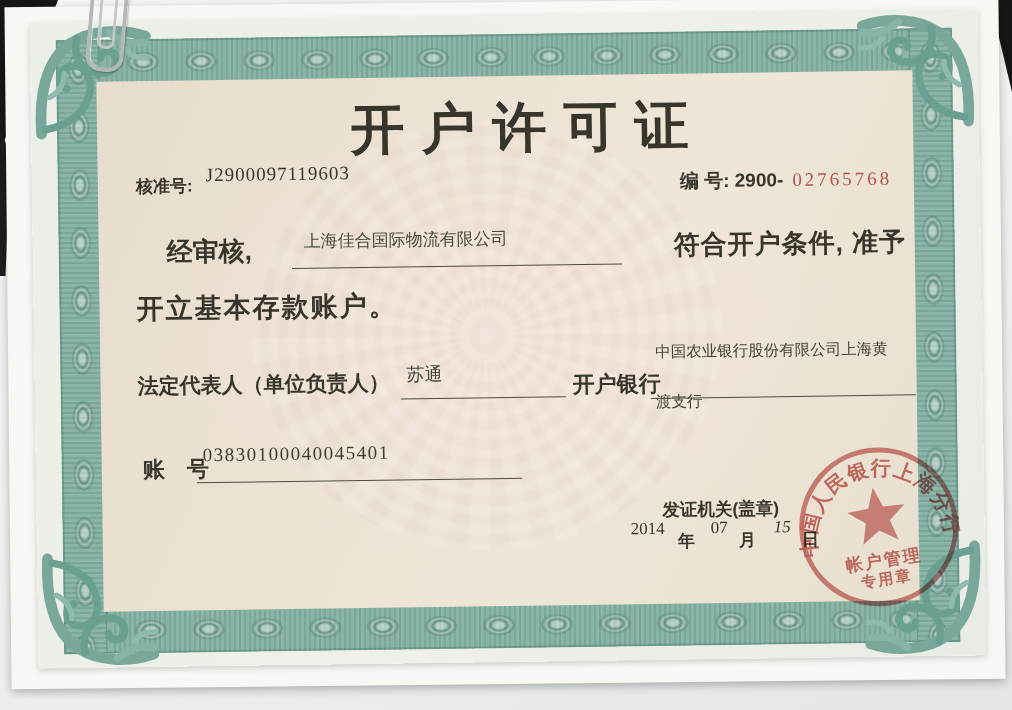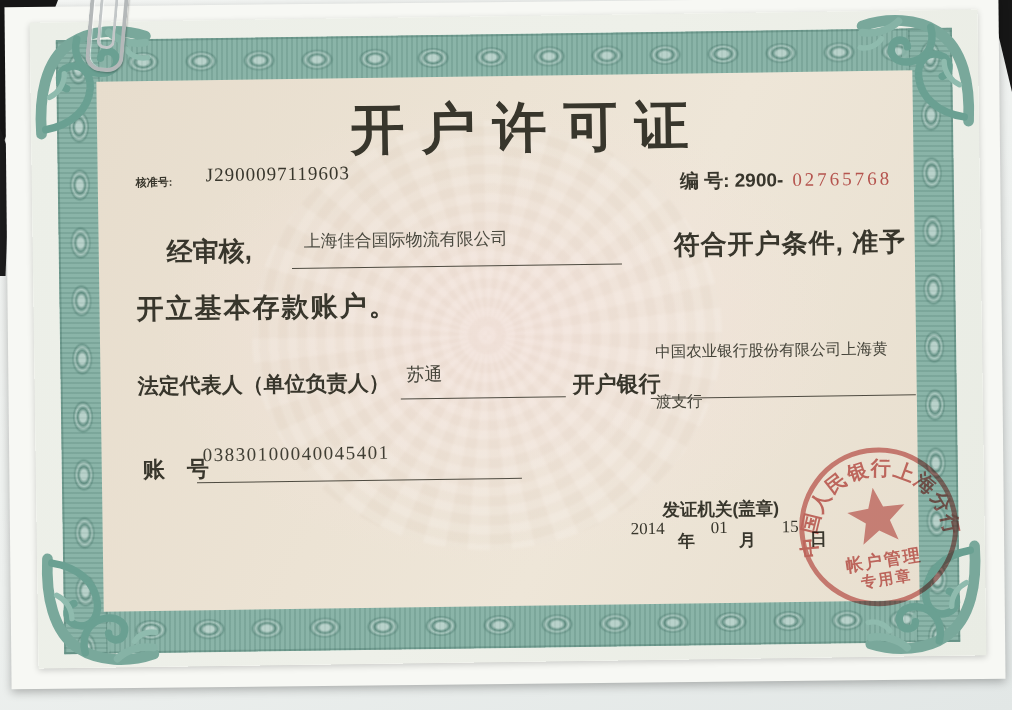--- a/index.html
+++ b/index.html
@@ -66,21 +66,21 @@
   .fl-tr{right:4px;top:0;transform:scaleX(-1);}
   .fl-bl{left:4px;bottom:-2px;transform:scaleY(-1);}
   .fl-br{right:4px;bottom:-2px;transform:scale(-1,-1);}
   
   .cert .txt{position:absolute;color:#38362c;}
   .title{left:0;right:0;top:76px;text-align:center;padding-left:46px;
     font-family:"Liberation Serif","DejaVu Serif",serif;font-weight:900;
     font-size:54px;letter-spacing:17px;color:#45443a;}
   .label{font-weight:bold;color:#34322a;}
   .serifv{font-family:"Liberation Serif","DejaVu Serif",serif;}
-  .approval-label{left:104px;top:154px;font-size:11px;}
+  .approval-label{left:104px;top:154px;font-size:17px;}
   .approval-value{left:174px;top:144px;font-size:19px;letter-spacing:1px;}
   .serial-row{left:648px;top:155px;font-size:19px;font-weight:bold;}
   .serial-number{color:#b5544e;font-family:"Liberation Serif","DejaVu Serif",serif;
     letter-spacing:3px;margin-left:9px;font-weight:normal;}
   .audited-prefix{left:134px;top:214px;font-size:26px;}
   .field{position:absolute;border-bottom:1.6px solid #4e4b41;}
   .company-field{left:259px;top:209px;width:330px;height:40px;}
   .company-name{position:absolute;left:12px;top:2px;font-size:17px;color:#4b4a40;white-space:nowrap;}
   .audited-suffix{left:641px;top:214px;font-size:26px;letter-spacing:1px;}
   .body-line2{left:103px;top:270px;font-size:27px;letter-spacing:2px;}
@@ -93,21 +93,21 @@
   .bank-line1{top:2px;}
   .bank-line2{top:24px;margin-top:28px;}
   .account-label{left:107px;top:434px;font-size:22px;}
   .account-field{left:161px;top:422px;width:325px;height:40px;}
   .account-value{position:absolute;left:6px;top:2px;font-size:19px;letter-spacing:1.5px;color:#403e34;}
   .issuer-label{left:626px;top:484px;font-size:17.5px;}
   .date-row{left:594px;top:505px;display:flex;align-items:flex-start;font-size:17px;color:#3b3930;}
   .date-row .num{font-family:"Liberation Serif","DejaVu Serif",serif;}
   .date-row .unit{font-weight:bold;margin-top:11px;}
   .u-year{margin-left:13px;}   .n-month{margin-left:16px;}
-  .u-month{margin-left:11px;}  .n-day{margin-left:26px;}
+  .u-month{margin-left:11px;}  .n-day{margin-left:18px;font-style:italic;}
   .u-day{margin-left:11px;}
   
   .seal{position:absolute;left:756px;top:430px;width:172px;height:172px;
     transform:rotate(-8deg);opacity:.88;mix-blend-mode:multiply;}
   
   .paperclip{position:absolute;left:80px;top:-8px;width:54px;height:94px;transform:rotate(5deg);}
   .clip-outer{position:absolute;left:7px;top:-10px;width:30px;height:86px;
     border:4px solid #b4b8b9;border-top:none;border-radius:0 0 16px 16px;
     box-shadow:1px 1px 2px rgba(0,0,0,.25), inset 1px 0 1px rgba(255,255,255,.7);}
   .clip-inner{position:absolute;left:17px;top:-10px;width:12px;height:64px;
@@ -202,21 +202,21 @@
 
     <div class="txt label account-label">账　号</div>
     <div class="field account-field">
       <span class="account-value serifv">03830100040045401</span>
     </div>
 
     <div class="txt label issuer-label">发证机关(盖章)</div>
     <div class="txt date-row">
       <span class="num">2014</span>
       <span class="unit u-year">年</span>
-      <span class="num n-month">01</span>
+      <span class="num n-month">07</span>
       <span class="unit u-month">月</span>
       <span class="num n-day">15</span>
       <span class="unit u-day">日</span>
     </div>
 
     <svg class="seal" viewBox="0 0 170 170">
       <circle cx="85" cy="85" r="76" fill="none" stroke="#c85f5c" stroke-width="5" opacity="0.85"></circle>
       <polygon fill="#c85f5c" fill-opacity="0.8" points="85,46 77.6,65.8 56.5,66.7 73,79.9 67.4,100.3 85,88.6 102.6,100.3 97,79.9 113.5,66.7 92.4,65.8"></polygon>
       <defs>
           <path id="sealArc" d="M 25 120 A 64 64 0 1 1 145 120" fill="none"></path>

